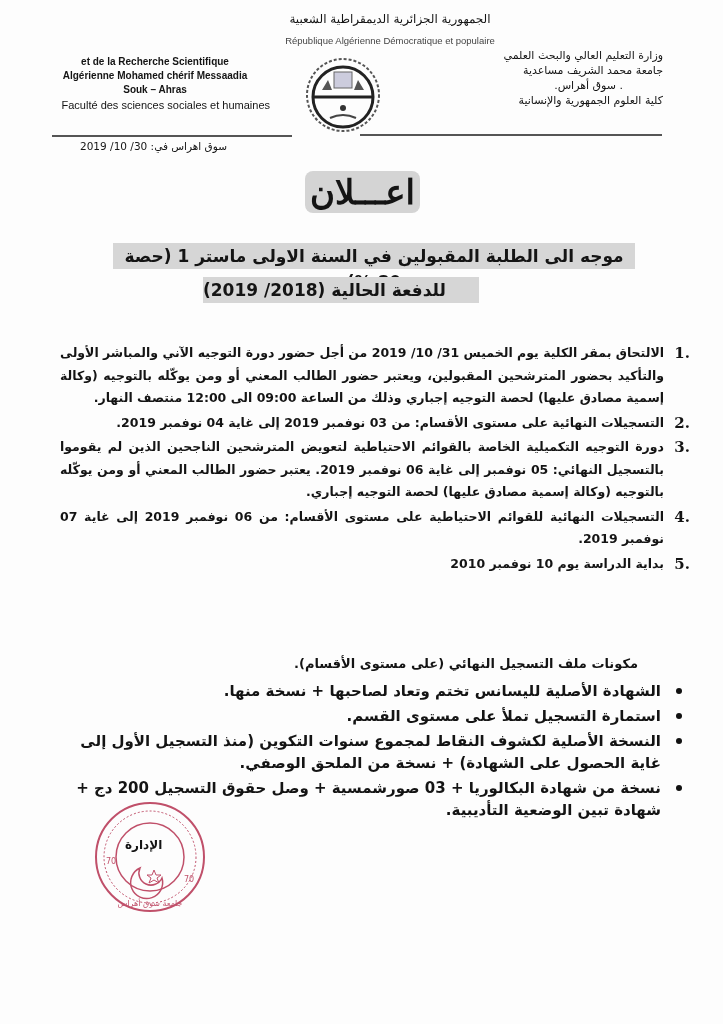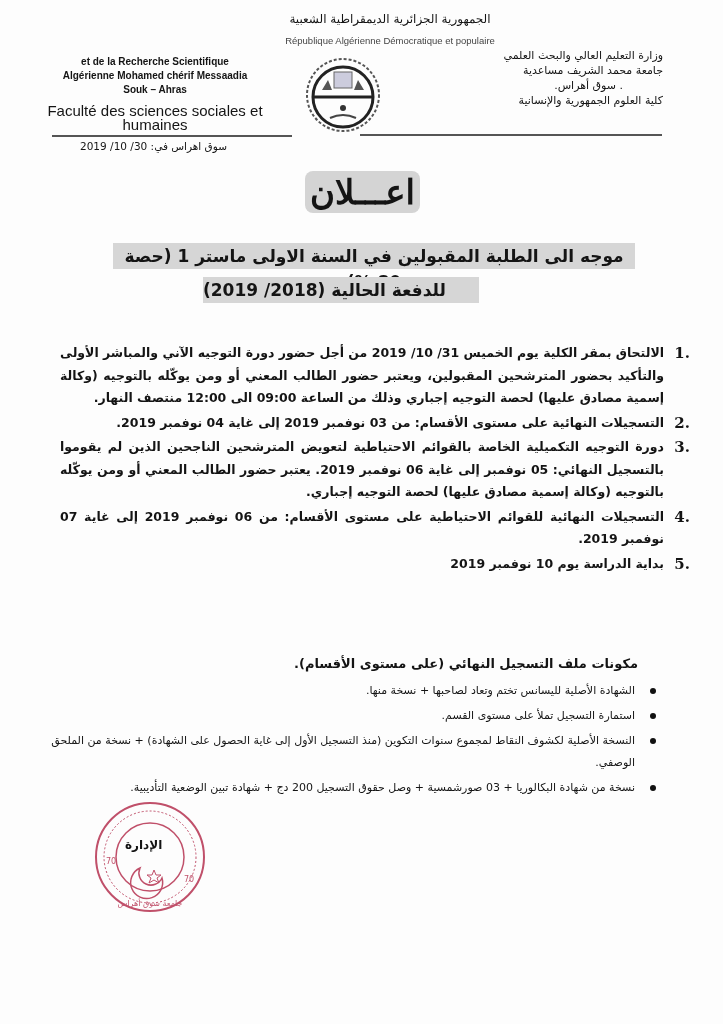--- a/index.html
+++ b/index.html
@@ -5,39 +5,39 @@
   html, body { margin: 0; padding: 0; }
   body {
     width: 723px; height: 1024px; background: #fdfdfd; position: relative; overflow: hidden;
     font-family: "DejaVu Sans", sans-serif; color: #141414;
   }
   .abs { position: absolute; }
   
   .hdr-ar-top { left: 230px; top: 12px; width: 320px; text-align: center; font-size: 12px; font-family: "DejaVu Serif", serif; direction: rtl; }
   .hdr-fr-top { left: 230px; top: 35px; width: 320px; text-align: center; font-size: 9.5px; font-family: Liberation Sans, sans-serif; color: #444; }
   .hdr-left { left: 40px; top: 55px; width: 230px; font-family: "Liberation Sans", sans-serif; font-weight: bold; font-size: 10px; text-align: center; line-height: 14px; }
-  .hdr-left .fac { font-weight: normal; font-size: 15px; text-align: center; margin-top: 7px; }
+  .hdr-left .fac { font-weight: normal; font-size: 11px; text-align: right; margin-top: 1px; }
   .hdr-right { right: 60px; top: 48px; width: 250px; text-align: right; font-size: 11px; line-height: 15px; direction: rtl; font-family: "DejaVu Sans", sans-serif; }
   .hdr-right div { padding-right: 0; }
   .hdr-rule-l { left: 52px; top: 135px; width: 240px; height: 2px; background: #555; }
   .hdr-rule-r { left: 360px; top: 134px; width: 302px; height: 2px; background: #555; }
   .logo { left: 300px; top: 50px; width: 86px; height: 86px; }
   .date { left: 80px; top: 140px; font-size: 10.5px; direction: rtl; font-weight: normal; }
   
   .title { left: 305px; top: 171px; width: 115px; height: 42px; background: #d4d4d4; text-align: center; font-size: 34px; font-weight: bold; line-height: 42px; font-family: "DejaVu Serif", serif; direction: rtl; border-radius: 8px; }
   .sub1 { left: 113px; top: 243px; width: 522px; height: 26px; background: #d6d6d6; text-align: center; font-size: 17px; font-weight: bold; line-height: 26px; direction: rtl; }
   .sub2 { left: 203px; top: 277px; width: 276px; height: 26px; background: #d6d6d6; text-align: left; font-size: 17px; font-weight: bold; line-height: 26px; direction: rtl; }
   
   .items { left: 60px; top: 342px; width: 630px; direction: rtl; font-size: 12.5px; line-height: 22.5px; text-align: justify; }
   .item { position: relative; padding-right: 26px; margin-bottom: 2px; font-weight: bold; }
   .item .num { position: absolute; right: 0; top: 0; font-size: 15px; font-family: "DejaVu Serif", serif; }
   .item .txt { font-weight: normal; font-weight: 600; }
   
   .comp-title { right: 85px; top: 656px; font-size: 13px; font-weight: bold; direction: rtl; }
-  .bullets { left: 49px; top: 680px; width: 610px; direction: rtl; font-size: 11px; line-height: 22px; font-weight: 400; }
+  .bullets { left: 75px; top: 680px; width: 610px; direction: rtl; font-size: 15px; line-height: 22px; font-weight: 700; }
   .bullet { position: relative; padding-right: 24px; margin-bottom: 3px; }
   .bullet .dot { position: absolute; right: 3px; top: 8px; width: 6px; height: 6px; background: #111; border-radius: 50%; }
   
   .stamp { left: 92px; top: 798px; width: 116px; height: 118px; }
   .stamp-label { left: 125px; top: 838px; font-size: 12px; font-weight: bold; direction: rtl; }
 </style>
 </head>
 <body>
 
 <div class="abs hdr-ar-top">الجمهورية الجزائرية الديمقراطية الشعبية</div>
@@ -90,21 +90,21 @@
   <div class="item">
     <span class="num">.3</span>
     <span class="txt">دورة التوجيه التكميلية الخاصة بالقوائم الاحتياطية لتعويض المترشحين الناجحين الذين لم يقوموا بالتسجيل النهائي: 05 نوفمبر إلى غاية 06 نوفمبر 2019. يعتبر حضور الطالب المعني أو ومن يوكّله بالتوجيه (وكالة إسمية مصادق عليها) لحصة التوجيه إجباري.</span>
   </div>
   <div class="item">
     <span class="num">.4</span>
     <span class="txt">التسجيلات النهائية للقوائم الاحتياطية على مستوى الأقسام: من 06 نوفمبر 2019 إلى غاية 07 نوفمبر 2019.</span>
   </div>
   <div class="item">
     <span class="num">.5</span>
-    <span class="txt">بداية الدراسة يوم 10 نوفمبر 2019</span>
+    <span class="txt">بداية الدراسة يوم 10 نوفمبر 2010</span>
   </div>
 </div>
 
 <div class="abs comp-title">مكونات ملف التسجيل النهائي (على مستوى الأقسام).</div>
 <div class="abs bullets">
   <div class="bullet">
     <span class="dot"></span>
     <span>الشهادة الأصلية لليسانس تختم وتعاد لصاحبها + نسخة منها.</span>
   </div>
   <div class="bullet">

